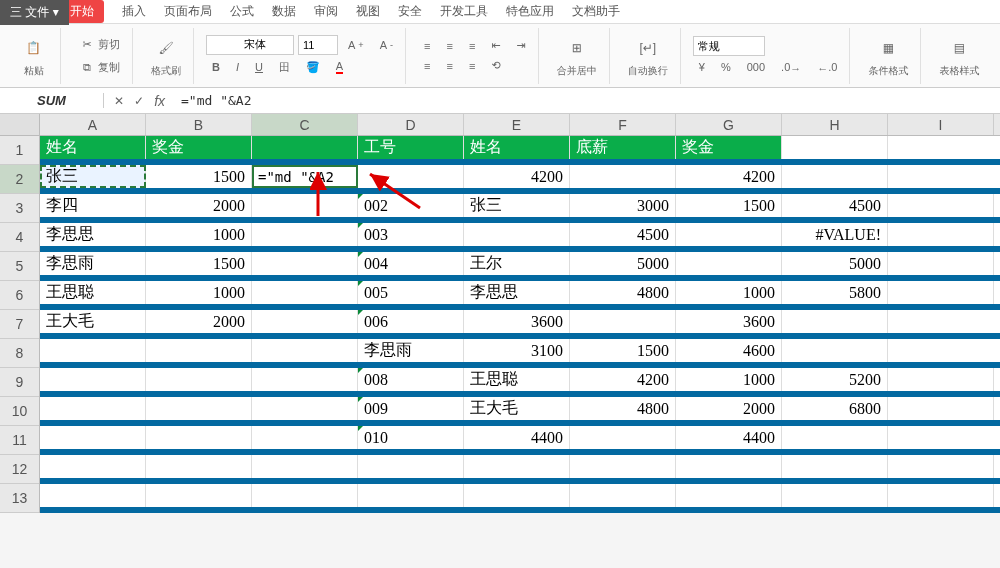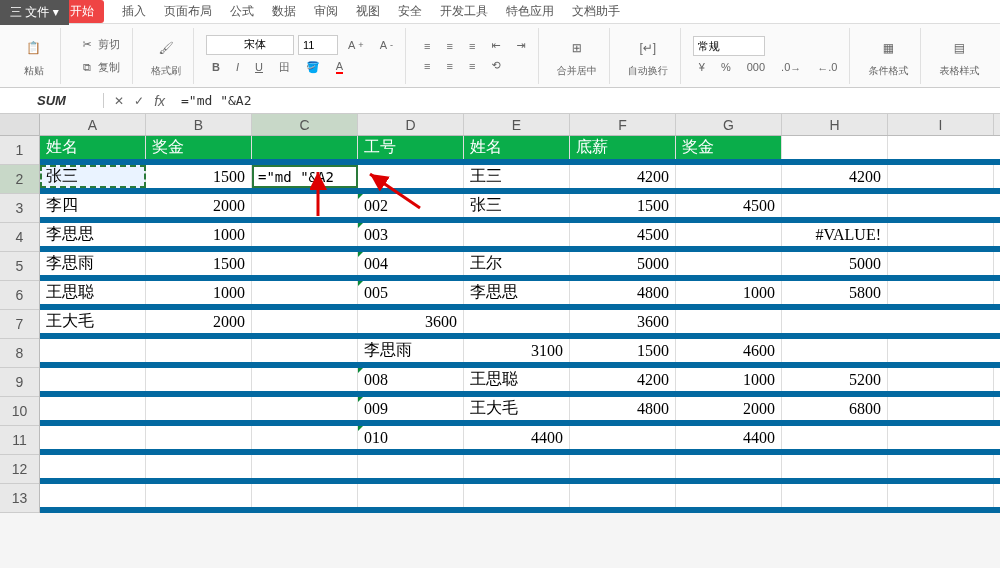--- a/index.html
+++ b/index.html
@@ -232,33 +232,33 @@
       </div>
 
       <div class="row">
         <div class="cell marching">张三</div>
         <div class="cell num">1500</div>
         <div class="cell editing" style="overflow:visible;white-space:nowrap;">
           <span>="md "&amp;</span>
             <span class="ref-highlight">A2</span>
         </div>
         <div class="cell"></div>
-        <div class="cell">王三</div>
         <div class="cell num">4200</div>
         <div class="cell num"></div>
         <div class="cell num">4200</div>
         <div class="cell"></div>
       </div>
 
       <div class="row">
         <div class="cell">李四</div>
         <div class="cell num">2000</div>
         <div class="cell"></div>
         <div class="cell text-marker">002</div>
         <div class="cell">张三</div>
+        <div class="cell num">3000</div>
         <div class="cell num">1500</div>
         <div class="cell num">4500</div>
         <div class="cell"></div>
       </div>
       <div class="row">
         <div class="cell">李思思</div>
         <div class="cell num">1000</div>
         <div class="cell"></div>
         <div class="cell text-marker">003</div>
         <div class="cell"></div>
@@ -286,20 +286,21 @@
         <div class="cell">李思思</div>
         <div class="cell num">4800</div>
         <div class="cell num">1000</div>
         <div class="cell num">5800</div>
         <div class="cell"></div>
       </div>
       <div class="row">
         <div class="cell">王大毛</div>
         <div class="cell num">2000</div>
         <div class="cell"></div>
+        <div class="cell text-marker">006</div>
         <div class="cell num">3600</div>
         <div class="cell num"></div>
         <div class="cell num">3600</div>
         <div class="cell"></div>
       </div>
       <div class="row">
         <div class="cell"></div>
         <div class="cell num"></div>
         <div class="cell"></div>
         <div class="cell">李思雨</div>

